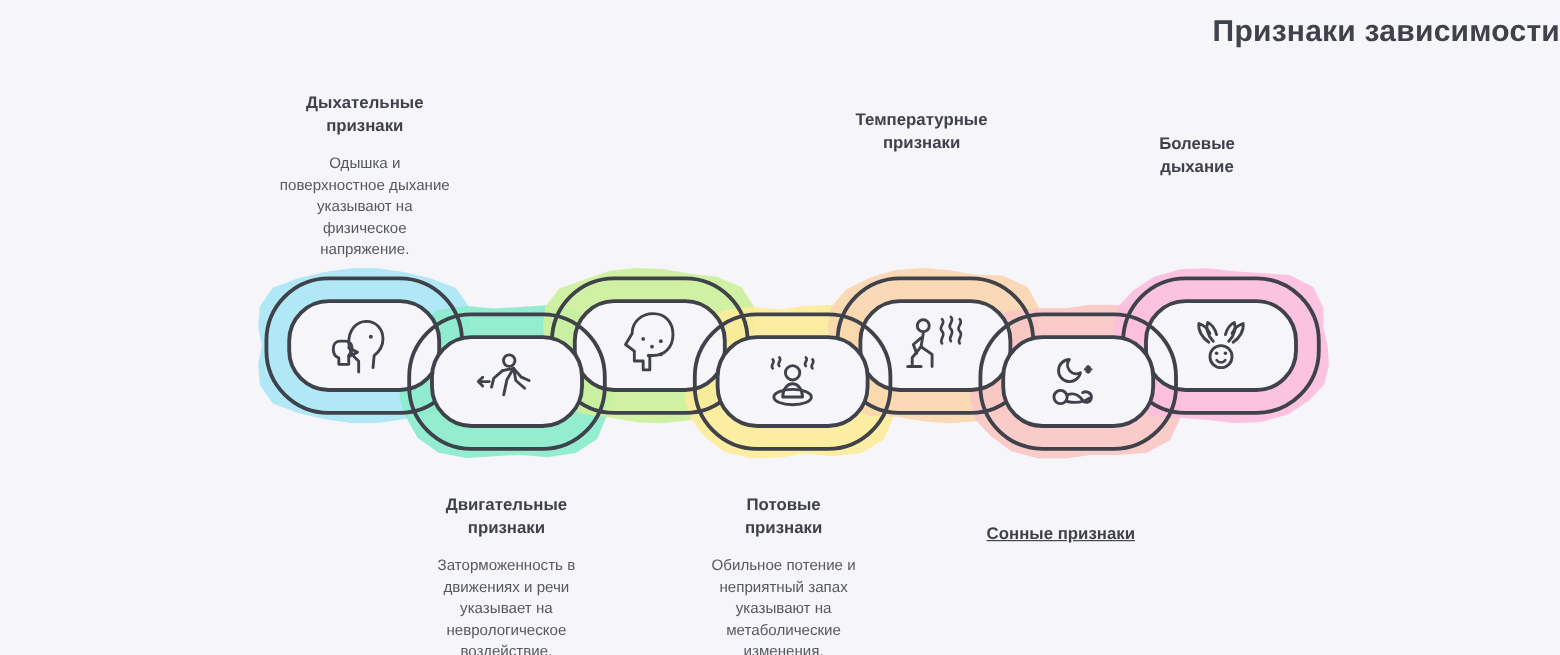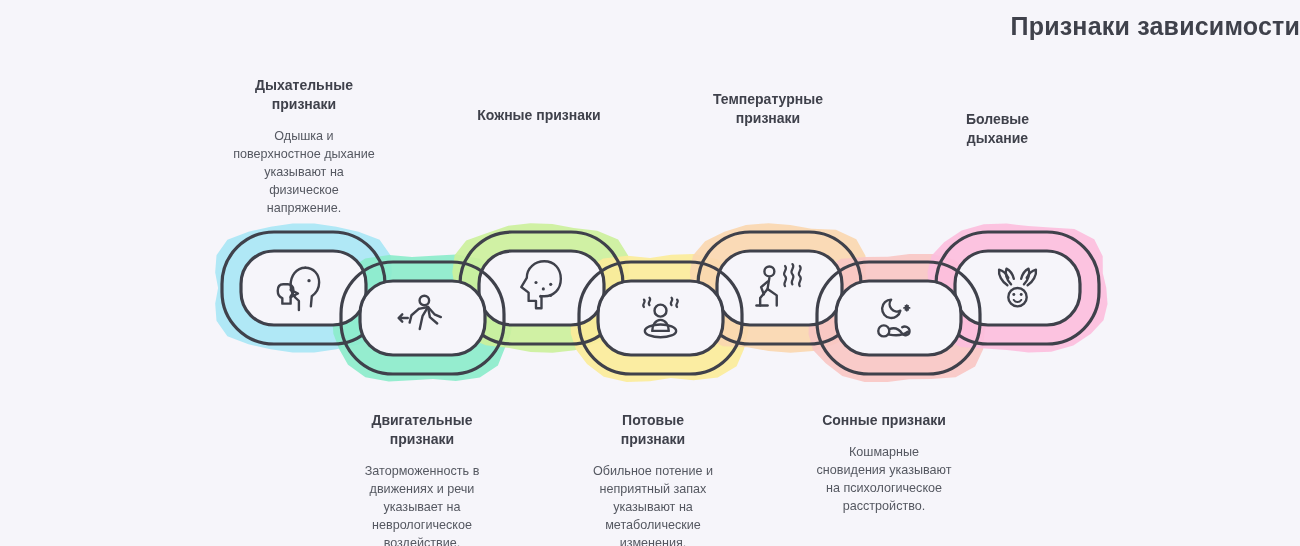--- a/index.html
+++ b/index.html
@@ -68,21 +68,20 @@
   <div class="c-title">Дыхательные
 признаки</div>
   <div class="c-desc">Одышка и
 поверхностное дыхание
 указывают на
 физическое
 напряжение.</div>
 </div>
 
 <div class="callout" style="left:444px; top:106px; width:190px;">
-  <div class="c-title">Кожные признаки</div>
 </div>
 
 <div class="callout" style="left:672px; top:90px; width:192px;">
   <div class="c-title">Температурные
 признаки</div>
 </div>
 
 <div class="callout" style="left:905px; top:110px; width:185px;">
   <div class="c-title">Болевые
 дыхание</div>
@@ -101,26 +100,22 @@
 <div class="callout" style="left:567px; top:411px; width:172px;">
   <div class="c-title">Потовые
 признаки</div>
   <div class="c-desc">Обильное потение и
 неприятный запах
 указывают на
 метаболические
 изменения.</div>
 </div>
 
-<div class="callout" style="left:793px; top:411px; width:182px;">
+<div class="callout" style="left:793px; top:435px; width:182px;text-decoration:underline;">
   <div class="c-title">Сонные признаки</div>
-  <div class="c-desc">Кошмарные
-сновидения указывают
-на психологическое
-расстройство.</div>
 </div>
 
 <svg id="chain-svg" viewBox="0 0 1300 546">
   <defs>
 
     <g id="icon-breathing">
       <path d="M-22,-4 c-4,0 -6,3 -6,7 c0,4 2,7 5,8 l0,6 l9,0 l0,-8 c2,-2 3,-4 3,-7 c0,-4 -3,-6 -6,-6 z" fill="none" stroke="#3f414b" stroke-width="2.6" stroke-linejoin="round" stroke-linecap="round"></path>
       <path d="M2,-22 c-10,0 -16,9 -16,19 c0,9 5,14 9,17 l0,10" fill="none" stroke="#3f414b" stroke-width="2.6" stroke-linecap="round" stroke-linejoin="round"></path>
       <path d="M2,-22 c9,0 15,7 15,16 c0,8 -4,12 -8,15 l-1,11" fill="none" stroke="#3f414b" stroke-width="2.6" stroke-linecap="round" stroke-linejoin="round"></path>
       <path d="M-14,2 l8,4 l-8,4" fill="none" stroke="#3f414b" stroke-width="2.6" stroke-linecap="round" stroke-linejoin="round"></path>

